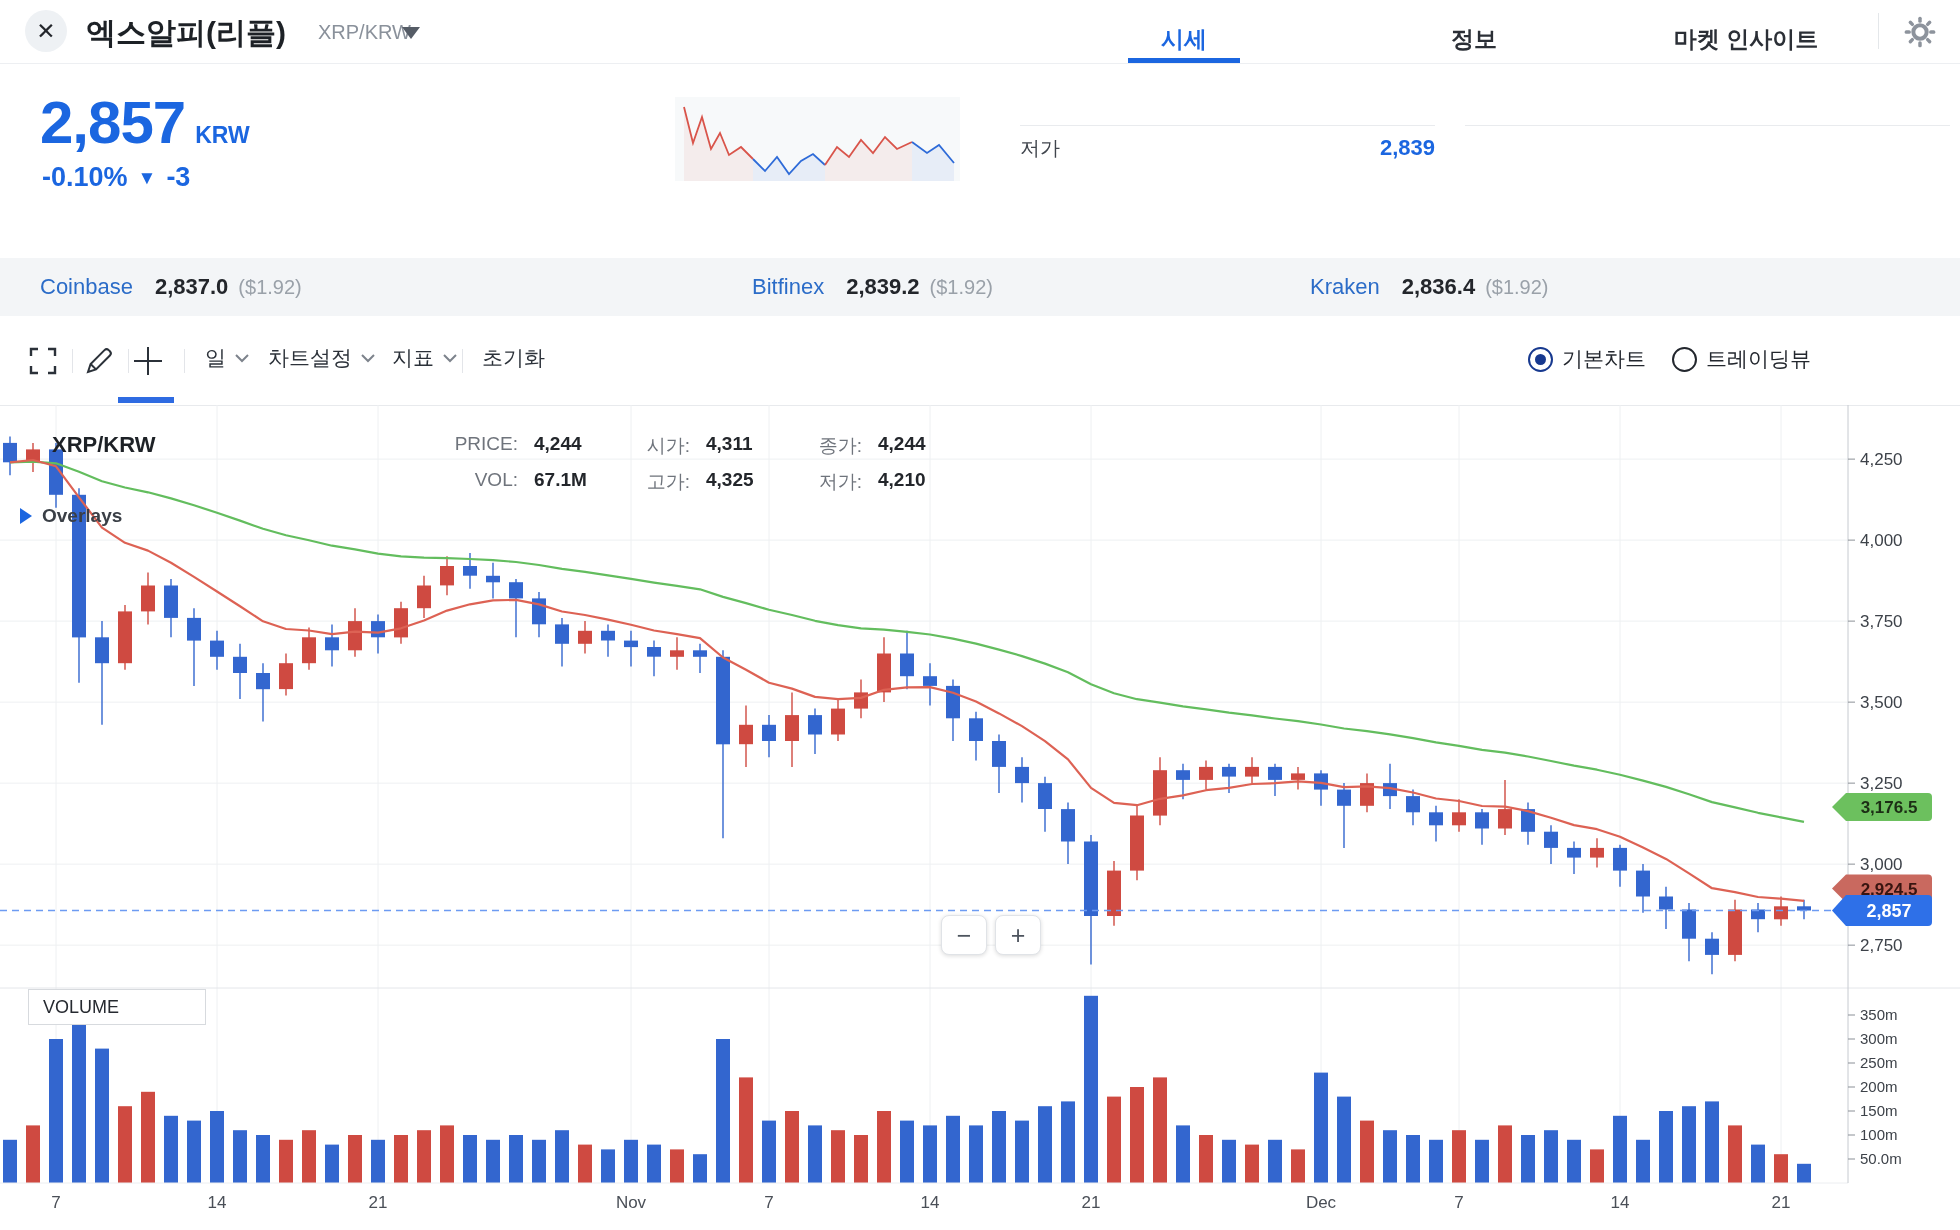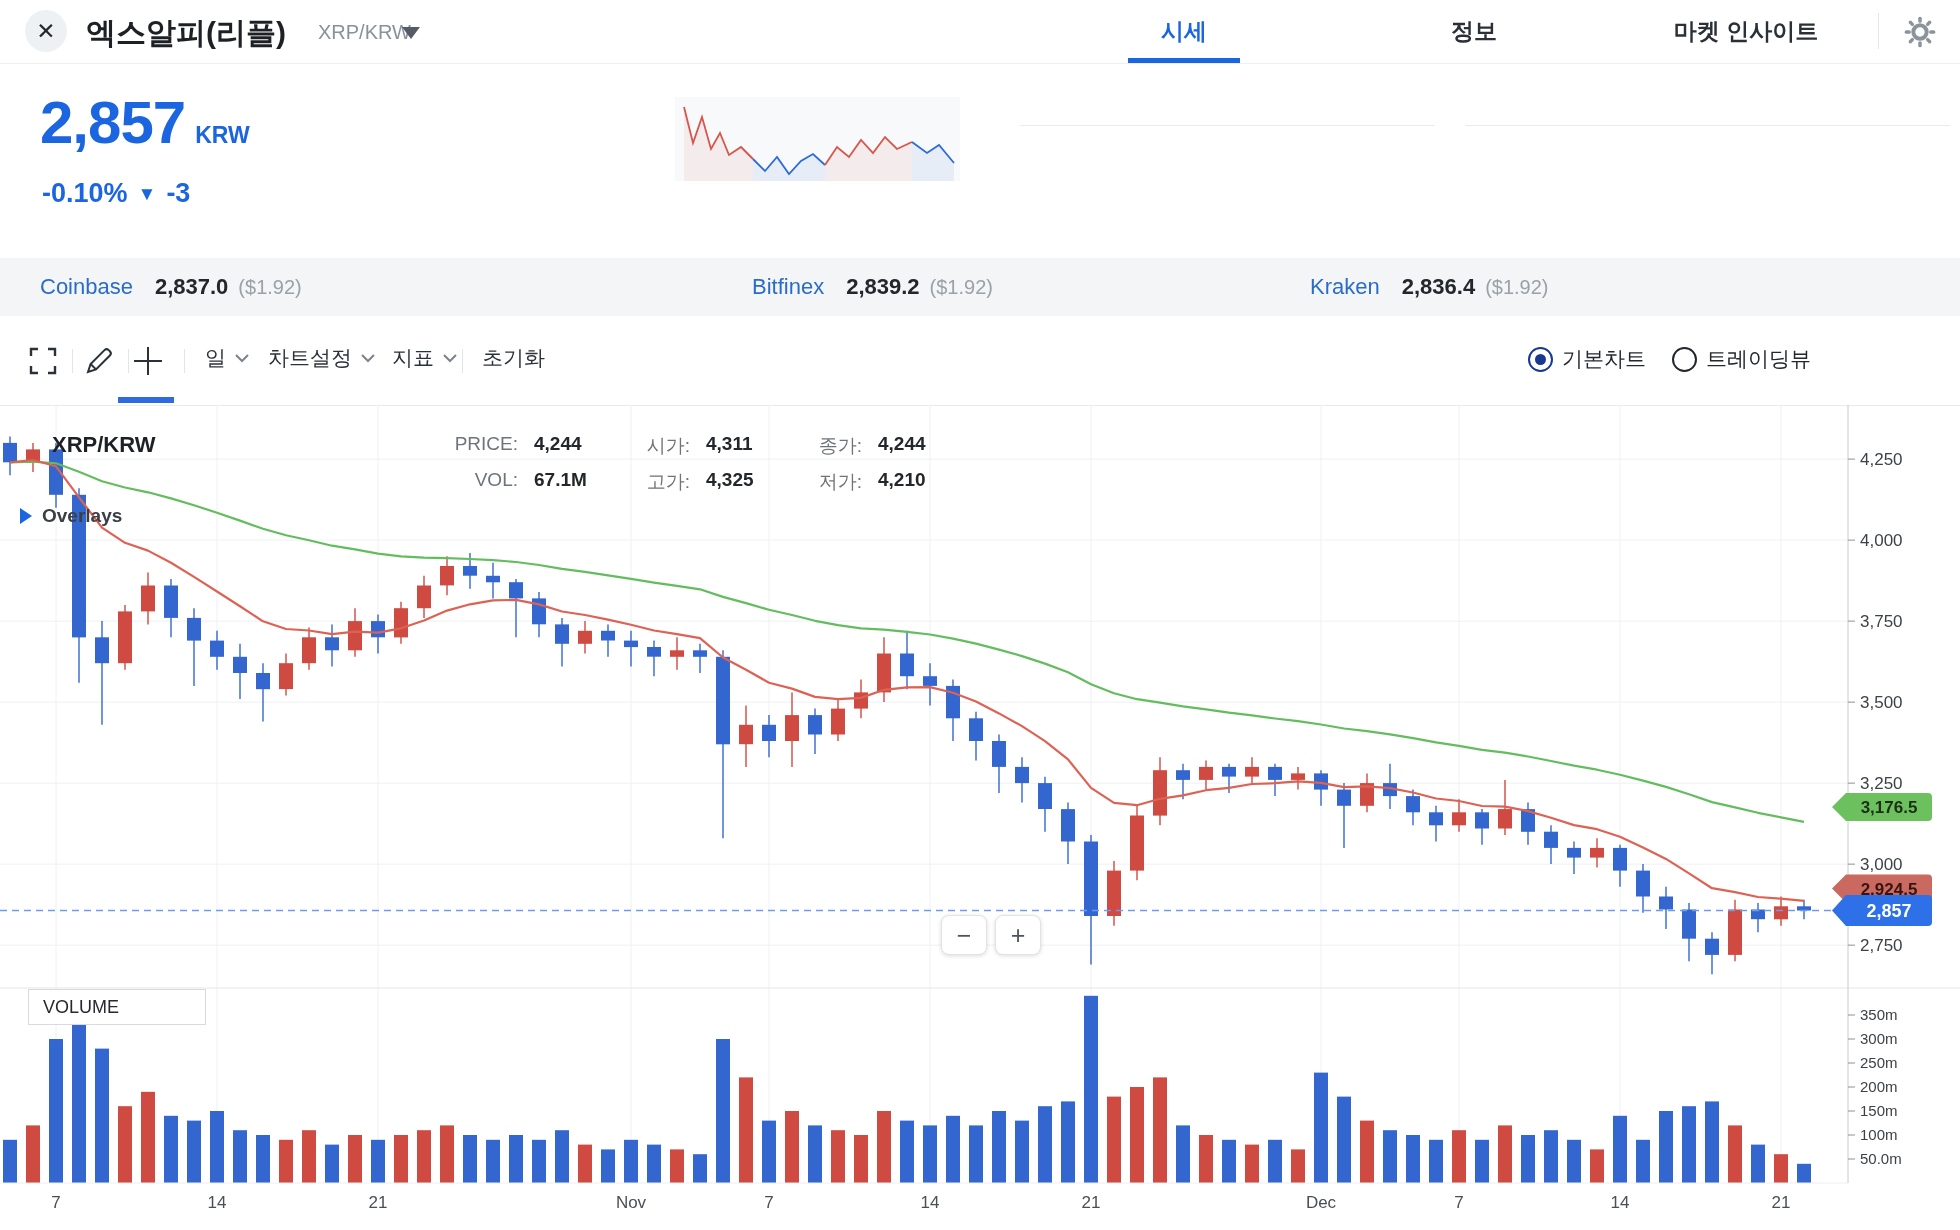--- a/index.html
+++ b/index.html
@@ -6,30 +6,30 @@
   .app{position:relative;width:1960px;height:1230px;background:#fff;overflow:hidden;
        font-family:"Liberation Sans","DejaVu Sans",sans-serif;color:#24272c;}
   
   .header{position:absolute;left:0;top:0;width:1960px;height:63px;background:#fff;border-bottom:1px solid #edeff2;}
   .coin-logo{position:absolute;left:25px;top:10px;width:42px;height:42px;border-radius:50%;background:#eef1f4;
              display:flex;align-items:center;justify-content:center;font-size:23px;font-weight:700;color:#23262b;}
   .coin-title{position:absolute;left:86px;top:13px;font-size:30px;font-weight:800;color:#1d2126;margin:0;}
   .coin-pair{position:absolute;left:318px;top:21px;font-size:20px;color:#8a919b;}
   .coin-caret{position:absolute;left:402px;top:27px;width:0;height:0;border-left:9px solid transparent;
               border-right:9px solid transparent;border-top:12px solid #555c66;}
-  .tab{position:absolute;top:0;height:62px;line-height:62px;text-align:center;font-size:23px;font-weight:700;color:#2b2f36;cursor:pointer;}
+  .tab{position:absolute;top:8px;height:62px;line-height:62px;text-align:center;font-size:23px;font-weight:700;color:#2b2f36;cursor:pointer;}
   .tab.active{color:#1b66e0;}
   .tab-underline{position:absolute;top:58px;height:5px;background:#1b66e0;}
   .header-vdivider{position:absolute;left:1878px;top:13px;width:1px;height:36px;background:#e4e7ea;}
   .gear-btn{position:absolute;left:1900px;top:14px;width:40px;height:36px;display:flex;align-items:center;justify-content:center;}
   
   .big-price-row{position:absolute;left:40px;top:88px;display:flex;align-items:baseline;}
   .big-price{font-size:60px;font-weight:800;color:#1b66e0;letter-spacing:-1px;}
   .big-currency{font-size:23px;font-weight:700;color:#1b66e0;margin-left:10px;}
-  .change-row{position:absolute;left:42px;top:178px;display:flex;align-items:center;font-size:27px;font-weight:700;color:#1b66e0;}
+  .change-row{position:absolute;left:42px;top:162px;display:flex;align-items:center;font-size:27px;font-weight:700;color:#1b66e0;}
   .change-arrow{font-size:19px;margin:0 10px;}
   .sparkline-box{position:absolute;left:675px;top:97px;width:285px;height:84px;background:#f7f9fa;}
   .stat-col1{position:absolute;left:1020px;top:118px;width:415px;}
   .stat-col2{position:absolute;left:1465px;top:118px;width:485px;}
   .stat-row{display:flex;justify-content:space-between;align-items:baseline;height:38px;}
   .stat-div{height:1px;background:#e9ebee;margin:7px 0 9px 0;}
   .stat-label{font-size:20px;color:#40454d;}
   .stat-value{font-size:22px;font-weight:700;color:#24272c;}
   .stat-value.red{color:#d32f3f;}
   .stat-value.blue{color:#1b66e0;}
@@ -124,20 +124,24 @@
         <polyline points="78,62 90,74 102,60 114,77 126,64 138,57 150,68" fill="none" stroke="#2e6bd8" stroke-width="1.8"></polyline>
         <polygon points="150,68 162,50 174,60 186,43 198,56 210,40 222,52 237,45 237,84 150,84" fill="#d9544a" opacity="0.08"></polygon>
         <polyline points="150,68 162,50 174,60 186,43 198,56 210,40 222,52 237,45" fill="none" stroke="#d9544a" stroke-width="1.8"></polyline>
         <polygon points="237,45 252,56 264,48 279,66 279,84 237,84" fill="#2e6bd8" opacity="0.08"></polygon>
         <polyline points="237,45 252,56 264,48 279,66" fill="none" stroke="#2e6bd8" stroke-width="1.8"></polyline>
       </svg>
   </div>
 
   <div class="stat-col1">
     <div class="stat-div"></div>
+    <div class="stat-row">
+      <span class="stat-label">저가</span>
+      <span class="stat-value blue">2,839</span>
+    </div>
   </div>
   <div class="stat-col2">
     <div class="stat-div"></div>
   </div>
 
   <div class="exchange-bar">
     <div class="exch-item" style="left:40px;">
       <span class="exch-name">Coinbase</span>
       <span class="exch-price">2,837.0</span>
       <span class="exch-usd">($1.92)</span>

